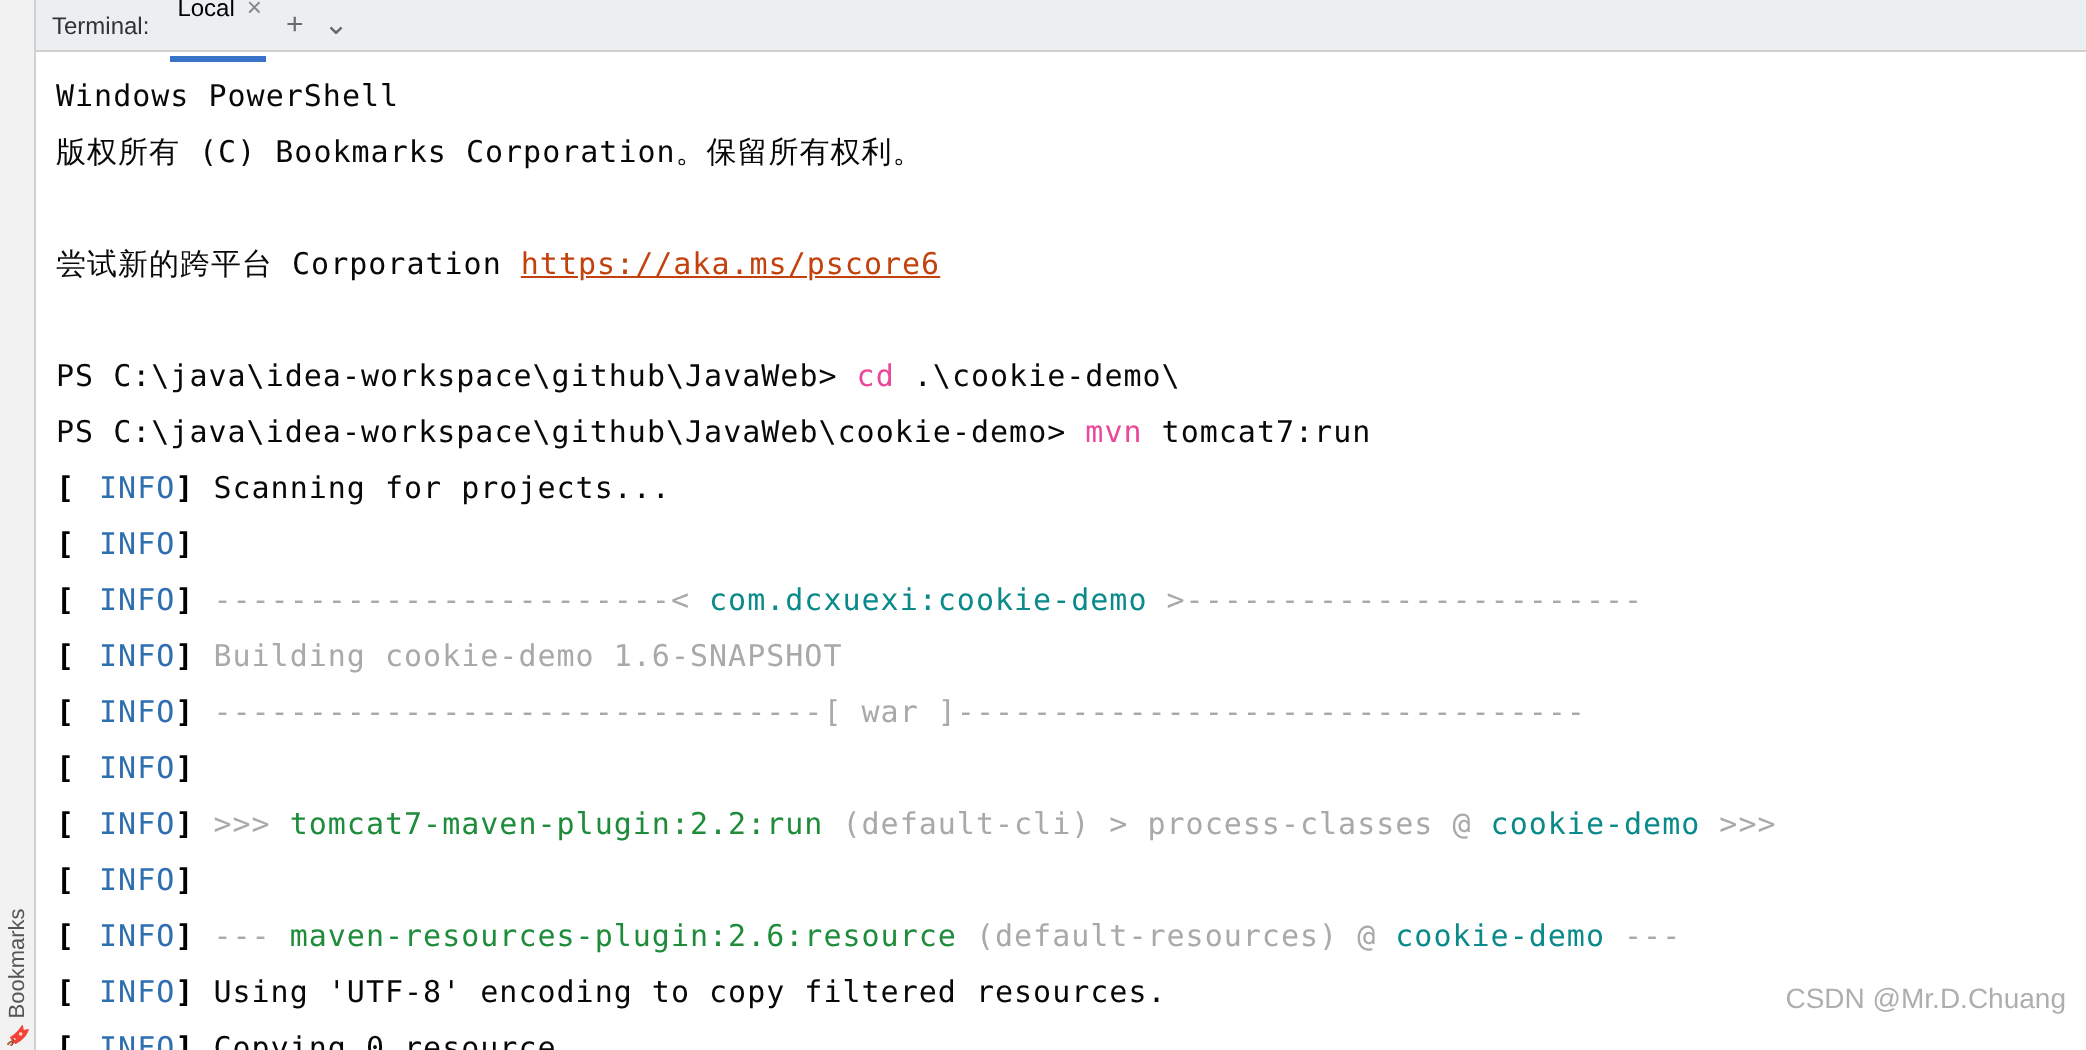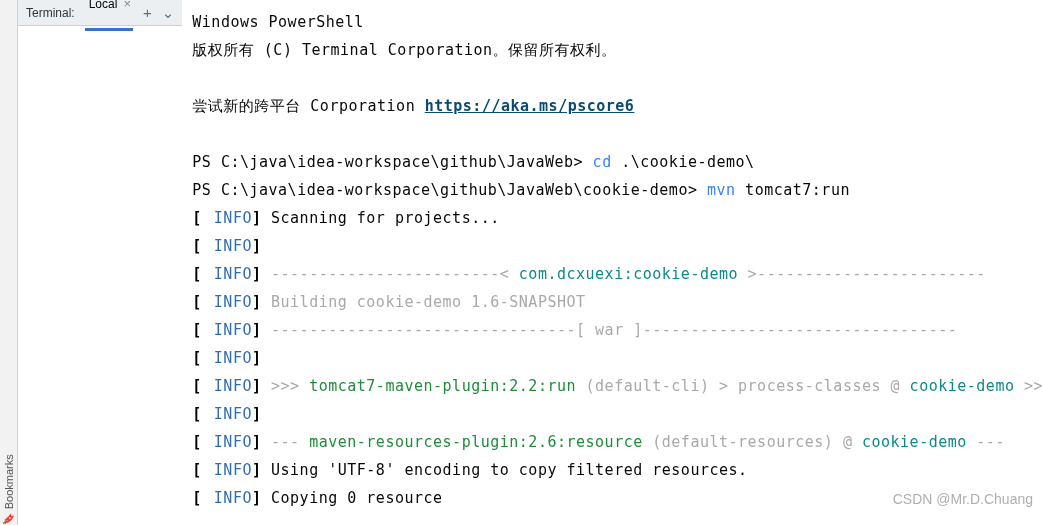--- a/index.html
+++ b/index.html
@@ -34,20 +34,21 @@
     gap: 4px;
   }
   .left-gutter .bm-icon {
     transform: rotate(90deg);
     font-size: 10px;
   }
   .main {
     position: absolute;
     left: 18px; right: 0; top: 0; bottom: 0;
     display: flex;
+    flex-direction: column;
   }
   .header {
     background: #eceff1;
     border-bottom: 1px solid #d0d0d0;
     height: 26px;
     display: flex;
     align-items: center;
     padding: 0 8px;
     gap: 10px;
   }
@@ -78,22 +79,22 @@
     flex: 1;
     padding: 8px 10px 4px 10px;
     font-family: "Consolas", "Menlo", monospace;
     font-size: 15px;
     line-height: 28px;
     letter-spacing: 0.5px;
     color: #080808;
     white-space: pre;
     overflow: hidden;
   }
-  .link { color: #0c4a6e; text-decoration: underline; font-weight: bold; }
-  .cmd-yellow { color: #3b82f6; }
+  .link { color: #c2410c; text-decoration: underline; }
+  .cmd-yellow { color: #ec4899; }
   .info { color: #2f6fb0; font-weight: normal; margin-left: 12px; }
   .bracket { color: #000; font-weight: bold; }
   .dim { color: #a9a9a9; }
   .green { color: #1e8c3a; }
   .teal { color: #0a8a8a; }
   .watermark {
     position: absolute;
     right: 10px;
     bottom: 18px;
     color: rgba(120,120,120,0.6);
@@ -117,21 +118,21 @@
     <span class="label">Terminal:</span>
     <div class="tab">
       <span>Local</span>
       <span class="close">×</span>
     </div>
     <span class="plus">+</span>
     <span class="chev">⌄</span>
   </div>
 
   <div class="terminal"><span>Windows PowerShell</span>
-<span>版权所有 (C) Terminal Corporation。保留所有权利。</span>
+<span>版权所有 (C) Bookmarks Corporation。保留所有权利。</span>
 
 <span><span>尝试新的跨平台 Corporation </span><a class="link">https://aka.ms/pscore6</a></span>
 
 <span><span>PS C:\java\idea-workspace\github\JavaWeb&gt; </span><span class="cmd-yellow">cd</span><span> .\cookie-demo\</span></span>
 <span><span>PS C:\java\idea-workspace\github\JavaWeb\cookie-demo&gt; </span><span class="cmd-yellow">mvn</span><span> tomcat7:run</span></span>
 <span><span class="bracket">[</span><span class="info">INFO</span><span class="bracket">]</span><span> Scanning for projects...</span></span>
 <span><span class="bracket">[</span><span class="info">INFO</span><span class="bracket">]</span></span>
 <span><span class="bracket">[</span><span class="info">INFO</span><span class="bracket">]</span><span class="dim"> ------------------------&lt; </span><span class="teal">com.dcxuexi:cookie-demo</span><span class="dim"> &gt;------------------------</span></span>
 <span><span class="bracket">[</span><span class="info">INFO</span><span class="bracket">]</span><span class="dim"> Building cookie-demo 1.6-SNAPSHOT</span></span>
 <span><span class="bracket">[</span><span class="info">INFO</span><span class="bracket">]</span><span class="dim"> --------------------------------[ war ]---------------------------------</span></span>

